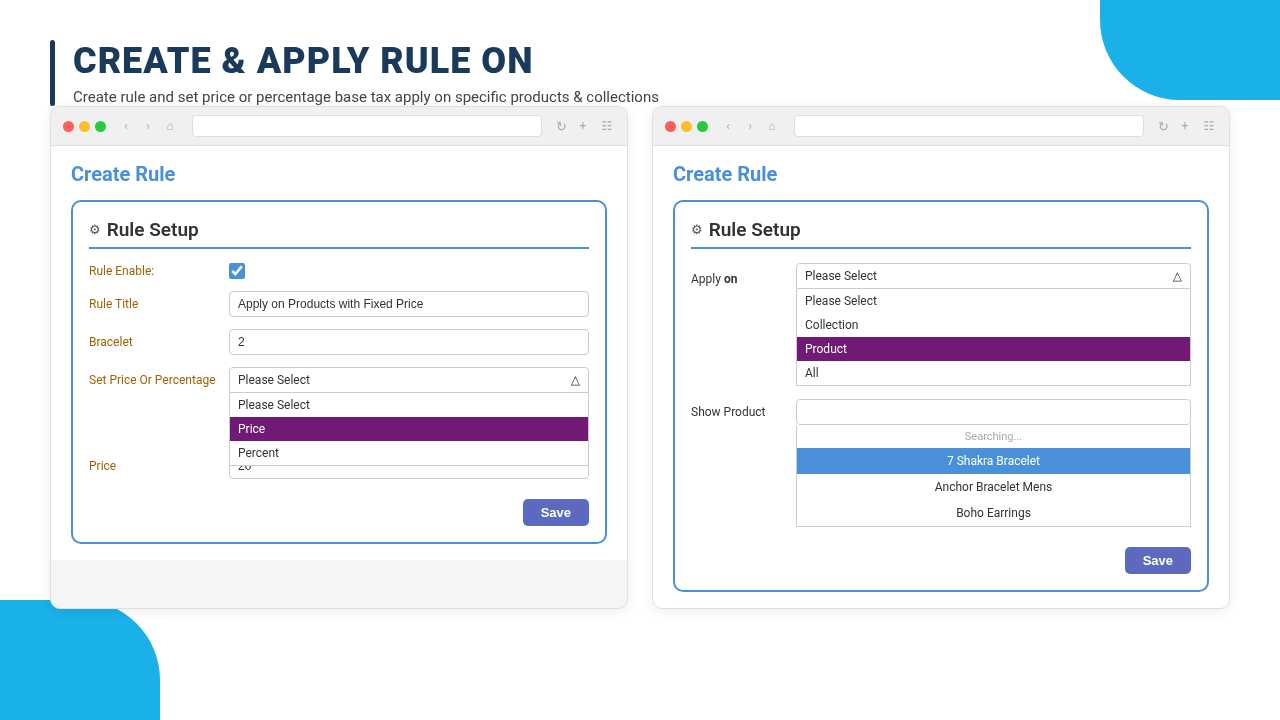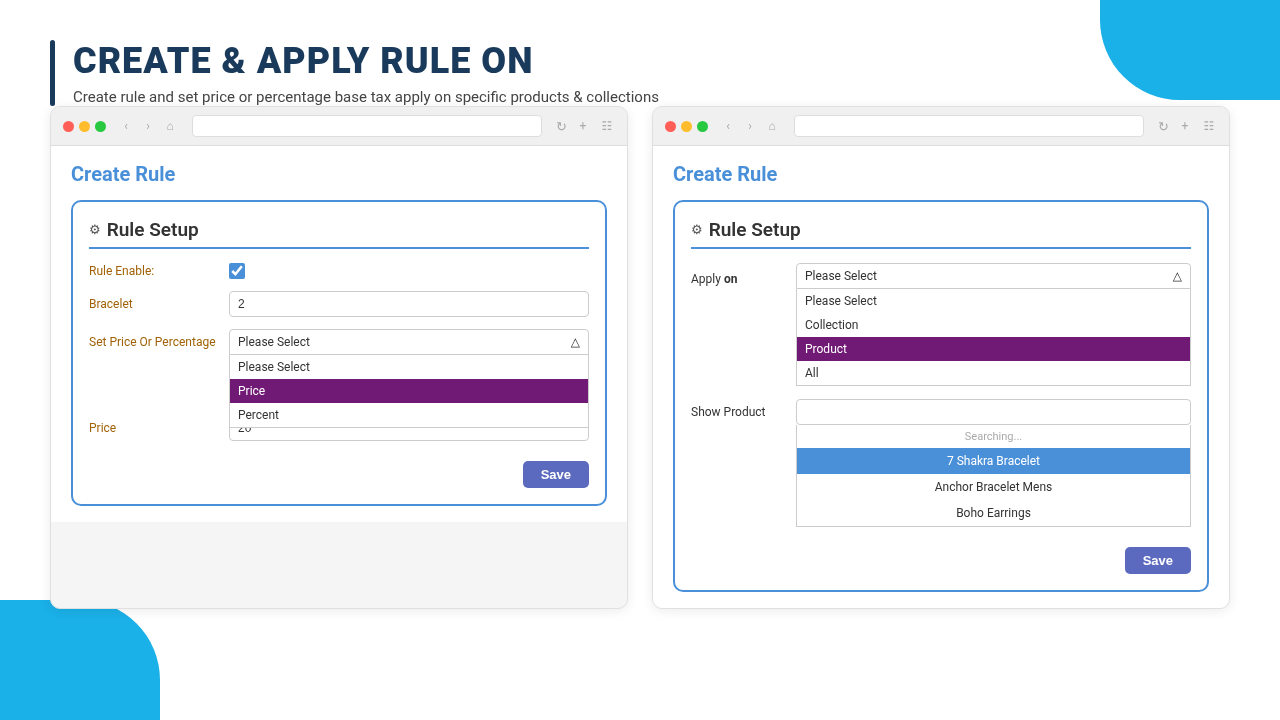--- a/index.html
+++ b/index.html
@@ -359,20 +359,24 @@
           <div class="rule-setup-header">
             <span class="gear-icon">⚙</span>
             <span class="rule-setup-label">Rule Setup</span>
           </div>
 
           <div class="form-row">
             <span class="form-label">Rule Enable:</span>
             <input type="checkbox" class="checkbox-blue" checked="" style="">
           </div>
 
+          <div class="form-row">
+            <span class="form-label">Rule Title</span>
+            <input type="text" class="form-input" value="Apply on Products with Fixed Price" style="">
+          </div>
 
           <div class="form-row">
             <span class="form-label">Bracelet</span>
             <input type="text" class="form-input" value="2" style="">
           </div>
 
           <div class="form-row" style="align-items:flex-start;">
             <span class="form-label" style="padding-top:6px;">Set Price Or Percentage</span>
             <div class="dropdown-container dropdown-open">
               <div style="position:relative;">

